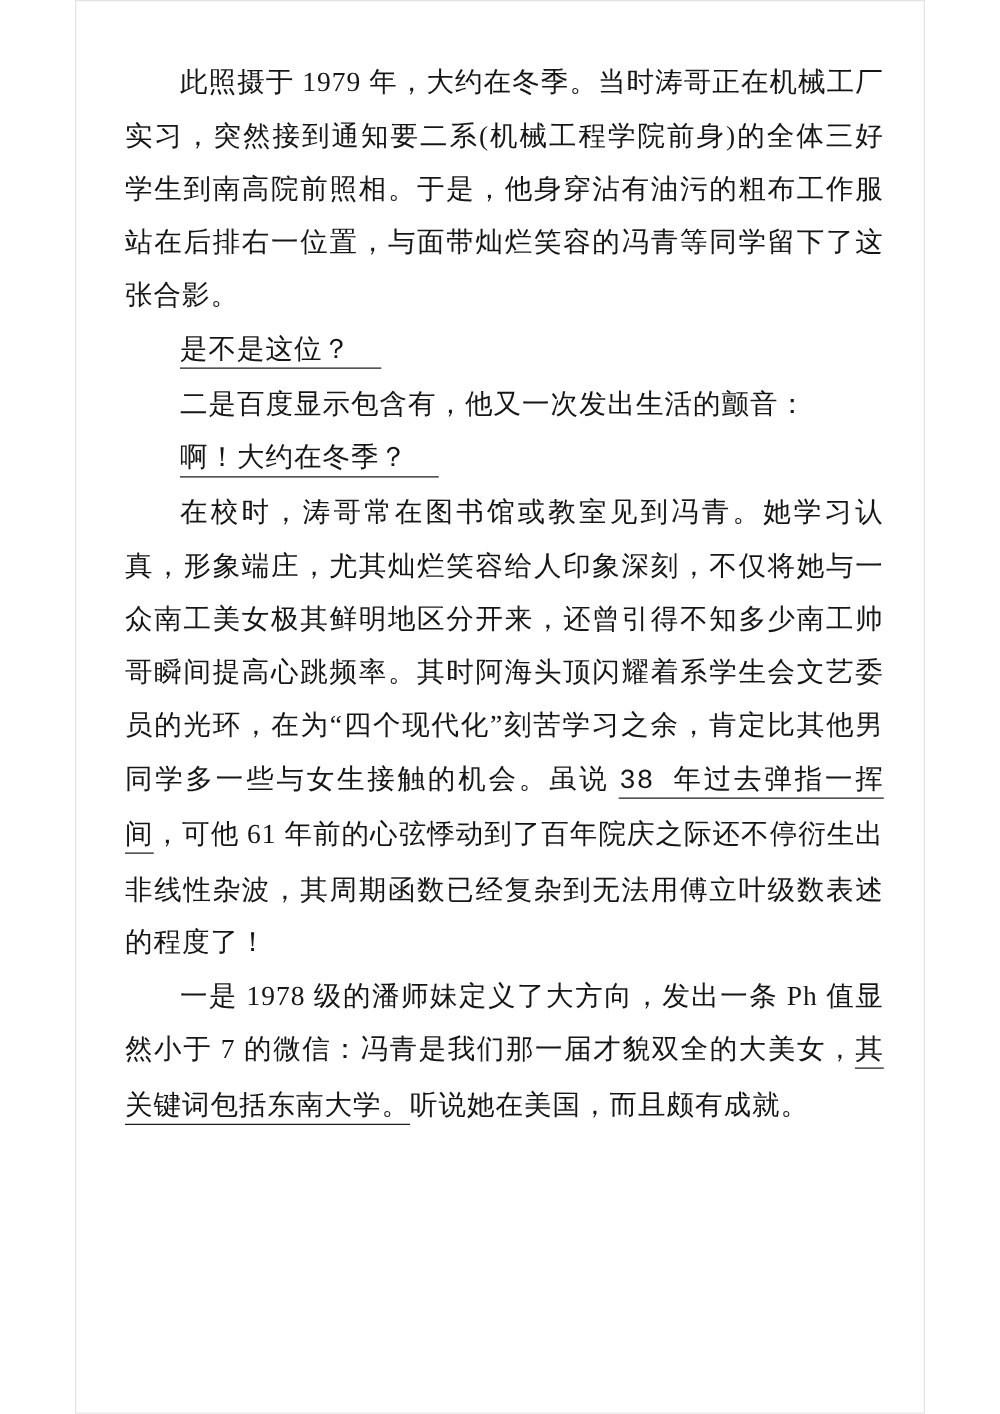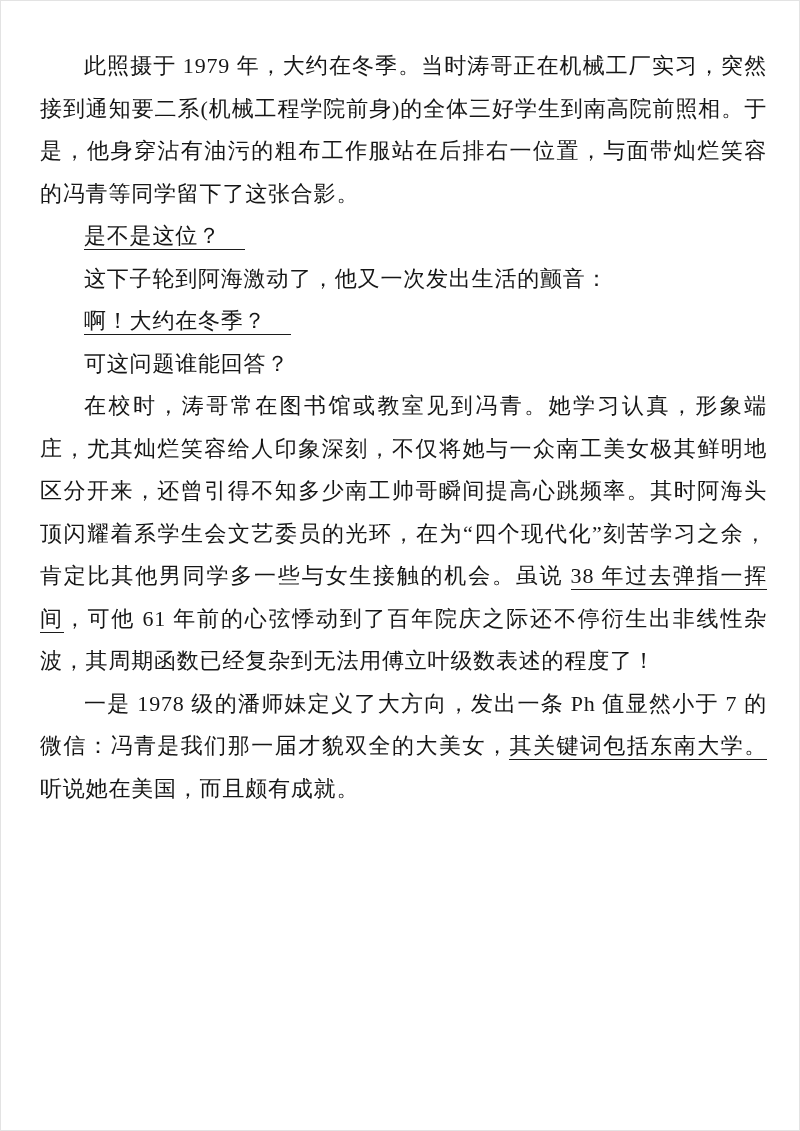--- a/index.html
+++ b/index.html
@@ -2,21 +2,21 @@
 <html><head>
 <meta charset="utf-8">
 <style>
   html, body {
     margin: 0;
     padding: 0;
     background: #ffffff;
   }
   .page {
     position: relative;
-    width: 800px;
+    width: 680px;
     height: 1131px;
     margin: 0 auto;
     background: #ffffff;
     box-sizing: border-box;
     border: 1px solid #e3e3e3;
     overflow: hidden;
     font-family: "Liberation Serif", "DejaVu Serif", serif;
   }
   .doc {
     position: absolute;
@@ -32,42 +32,42 @@
     line-height: 42.5px;
     letter-spacing: 0.8px;
     text-align: justify;
     text-indent: 2em;
     word-break: break-all;
   }
   
   .u {
     border-bottom: 1.5px solid #1c1c1c;
     padding-bottom: 1px;
+    font-family: Liberation Mono, monospace;
   }
   
   .u-trail {
     padding-right: 1.1em;
   }
 </style>
 </head>
 <body>
 
 <div class="page">
   <div class="doc">
 
     <p><span>此照摄于 1979 年，大约在冬季。当时涛哥正在机械工厂实习，突然接到通知要二系(机械工程学院前身)的全体三好学生到南高院前照相。于是，他身穿沾有油污的粗布工作服站在后排右一位置，与面带灿烂笑容的冯青等同学留下了这张合影。</span></p>
 
 
     <p><span class="u u-trail">是不是这位？</span></p>
 
-    <p><span>这下子轮到阿海激动了，他又一次发出生活的颤音：</span></p>
+    <p><span>二是百度显示包含有，他又一次发出生活的颤音：</span></p>
 
     <p><span class="u u-trail">啊！大约在冬季？</span></p>
 
-    <p><span>可这问题谁能回答？</span></p>
 
     <p><span>在校时，涛哥常在图书馆或教室见到冯青。她学习认真，形象端庄，尤其灿烂笑容给人印象深刻，不仅将她与一众南工美女极其鲜明地区分开来，还曾引得不知多少南工帅哥瞬间提高心跳频率。其时阿海头顶闪耀着系学生会文艺委员的光环，在为“四个现代化”刻苦学习之余，肯定比其他男同学多一些与女生接触的机会。虽说 </span><span class="u">38 年过去弹指一挥间</span><span>，可他 61 年前的心弦悸动到了百年院庆之际还不停衍生出非线性杂波，其周期函数已经复杂到无法用傅立叶级数表述的程度了！</span></p>
 
 
     <p><span>一是 1978 级的潘师妹定义了大方向，发出一条 Ph 值显然小于 7 的微信：冯青是我们那一届才貌双全的大美女，</span><span class="u">其关键词包括东南大学。</span><span>听说她在美国，而且颇有成就。</span></p>
 
 
   </div>
 </div>
 

